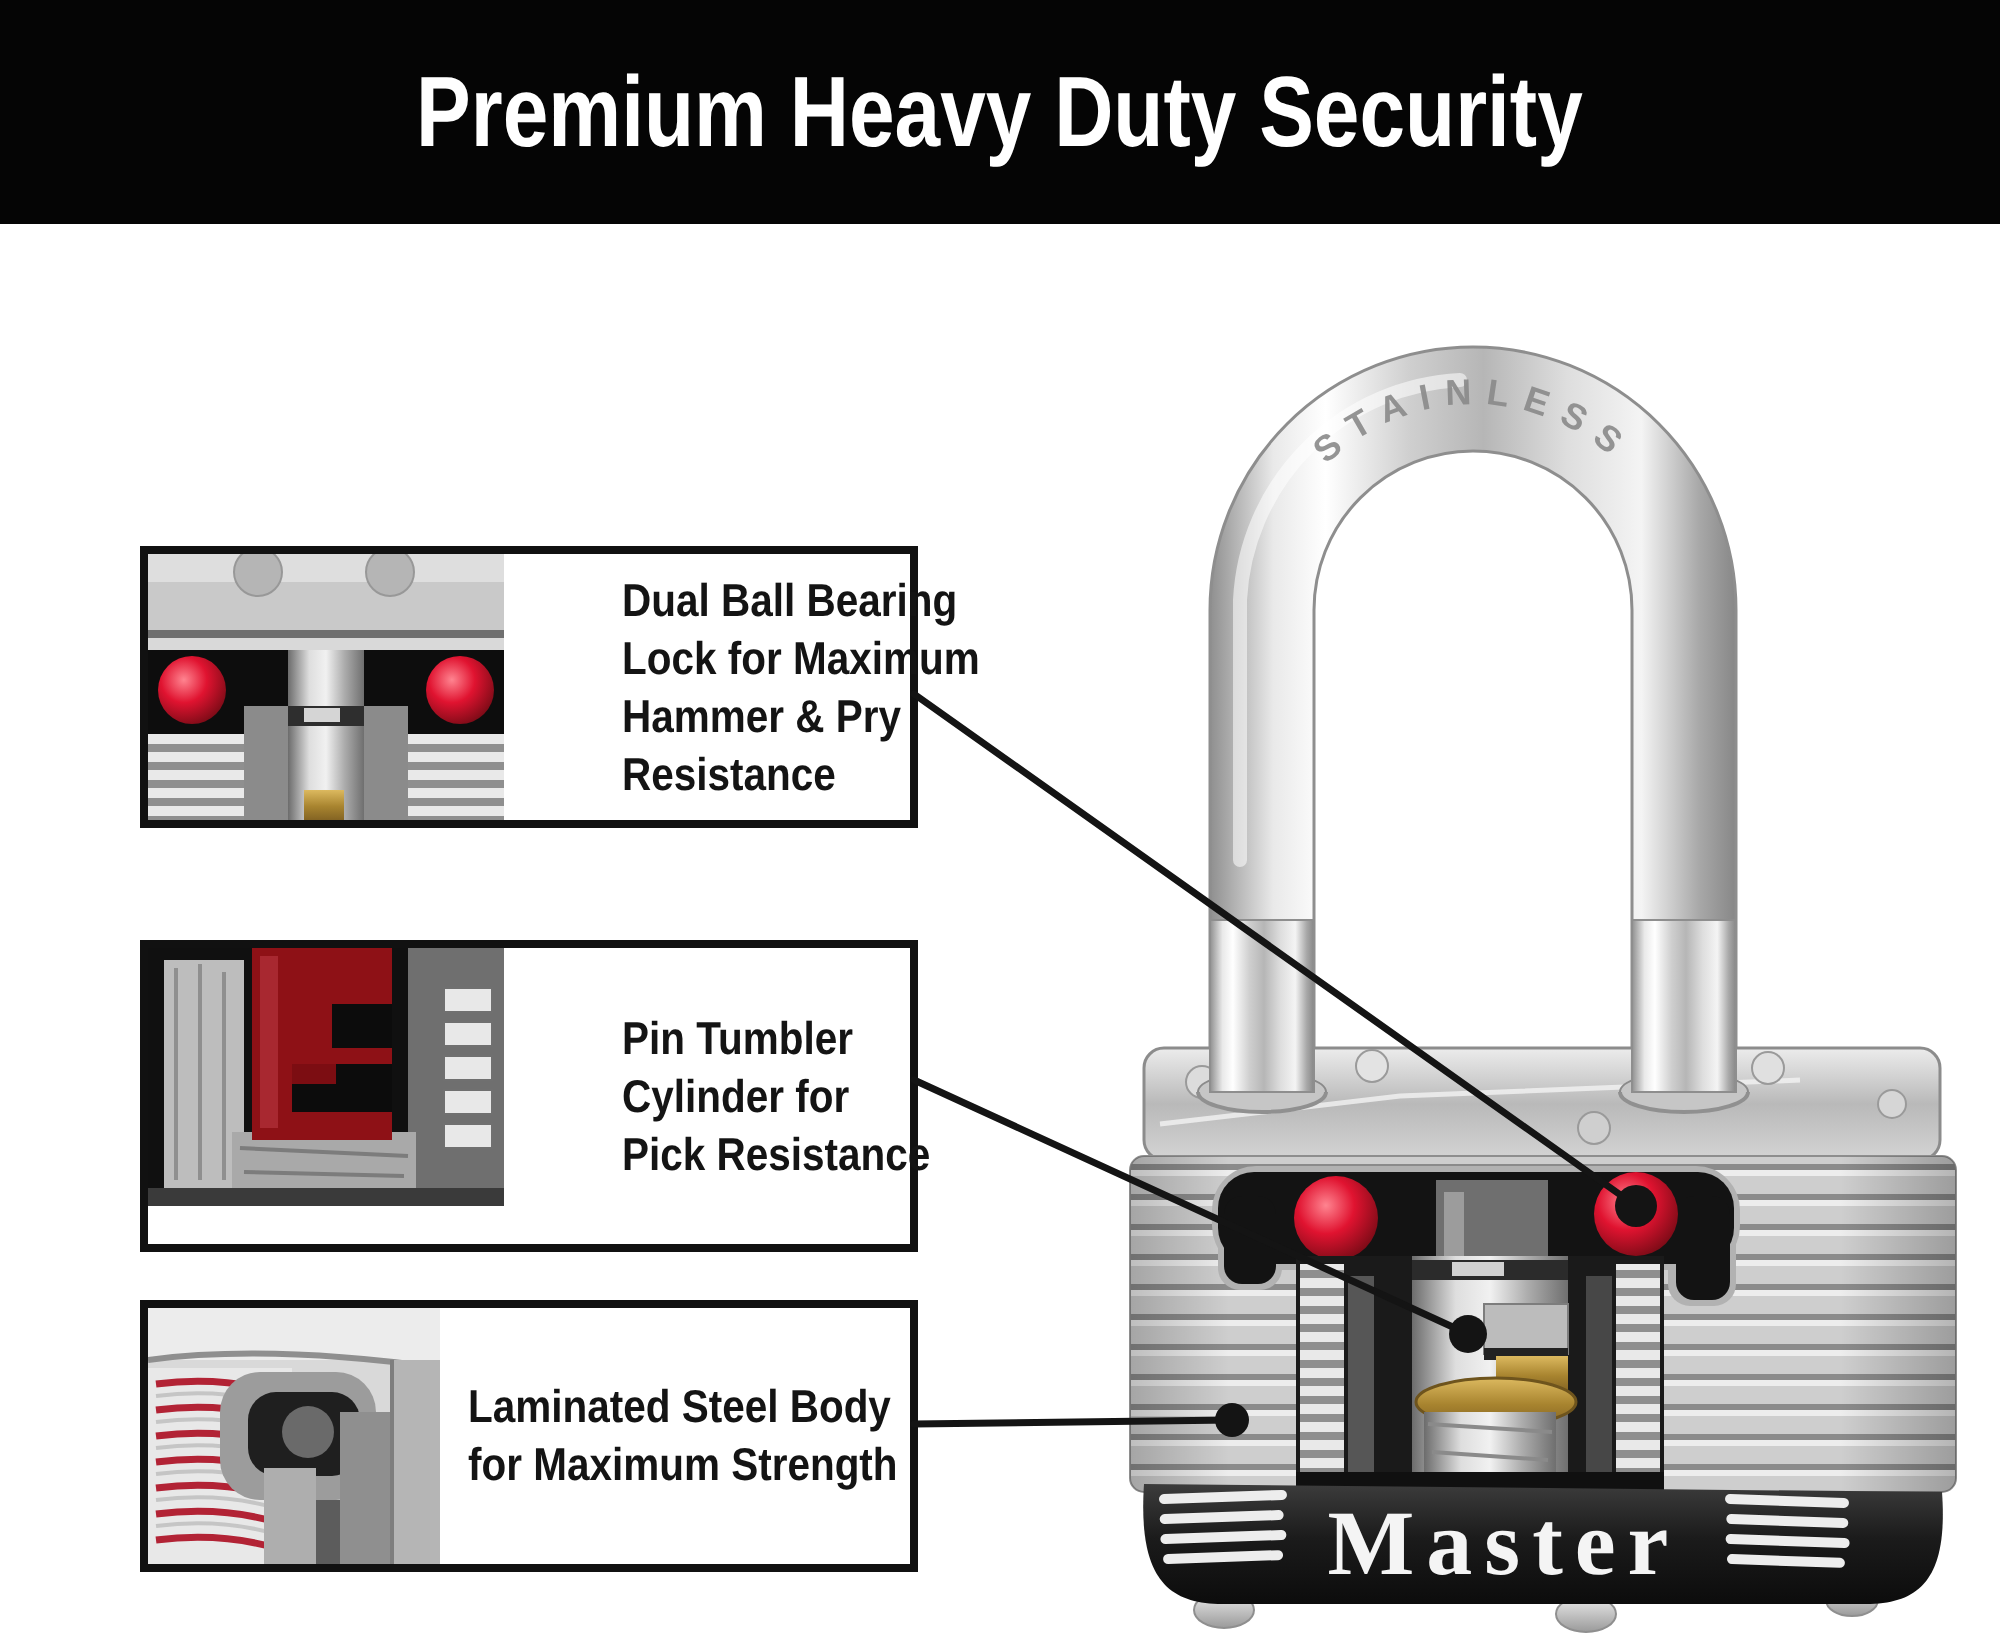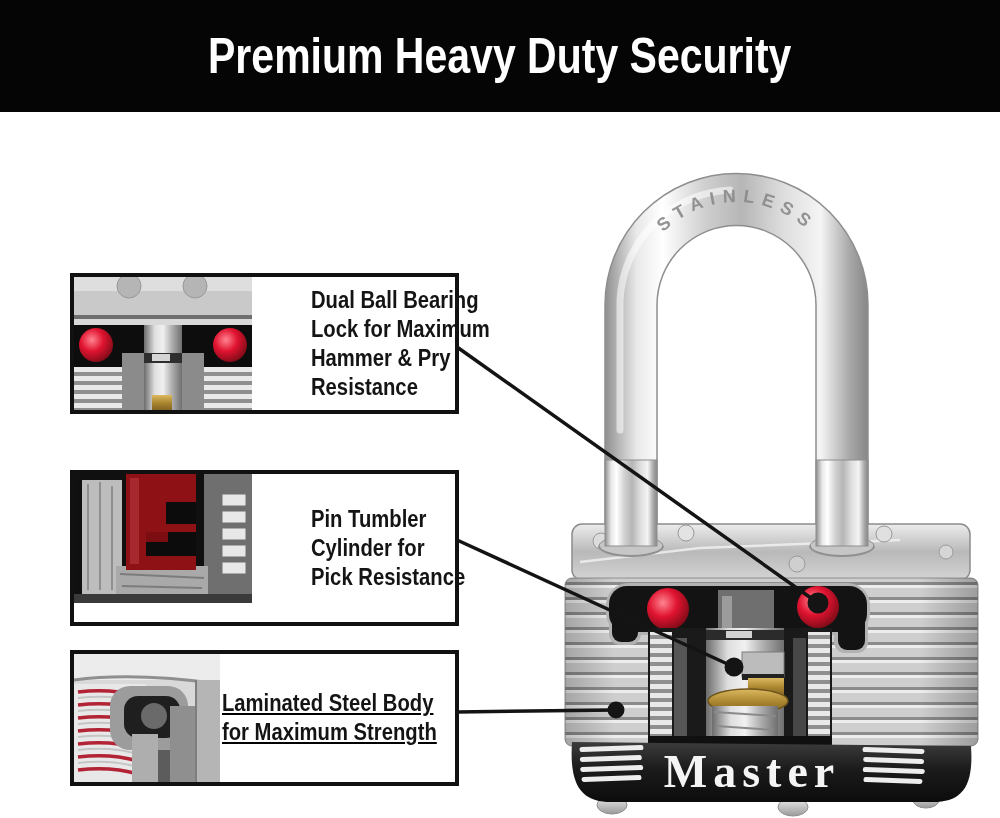--- a/index.html
+++ b/index.html
@@ -18,21 +18,21 @@
   .callout{position:absolute;left:70px;width:389px;background:#ffffff;
            border:4px solid var(--callout_border);box-sizing:border-box;}
   .callout-photo{position:absolute;left:0;top:0;bottom:0;}
   .callout-text{position:absolute;top:0;bottom:0;display:flex;flex-direction:column;justify-content:center;}
   .callout-line{font-size:23px;font-weight:bold;color:#141414;line-height:29px;white-space:nowrap;
            display:block;transform:scaleX(.88);transform-origin:left center;}
   #callout-1{top:273px;height:141px;}
   #callout-2{top:470px;height:156px;}
   #callout-3{top:650px;height:136px;}
   #callout-1 .callout-text, #callout-2 .callout-text{left:194px;margin-left:43px;}
-  #callout-3 .callout-text{left:148px;text-decoration:underline;}
+  #callout-3 .callout-text{left:160px;}
   svg{display:block;}
   .abs{position:absolute;}
 </style>
 </head>
 <body>
 
 <div id="stage">
 
   <div class="header">
     <span class="header-title">Premium Heavy Duty Security</span>

